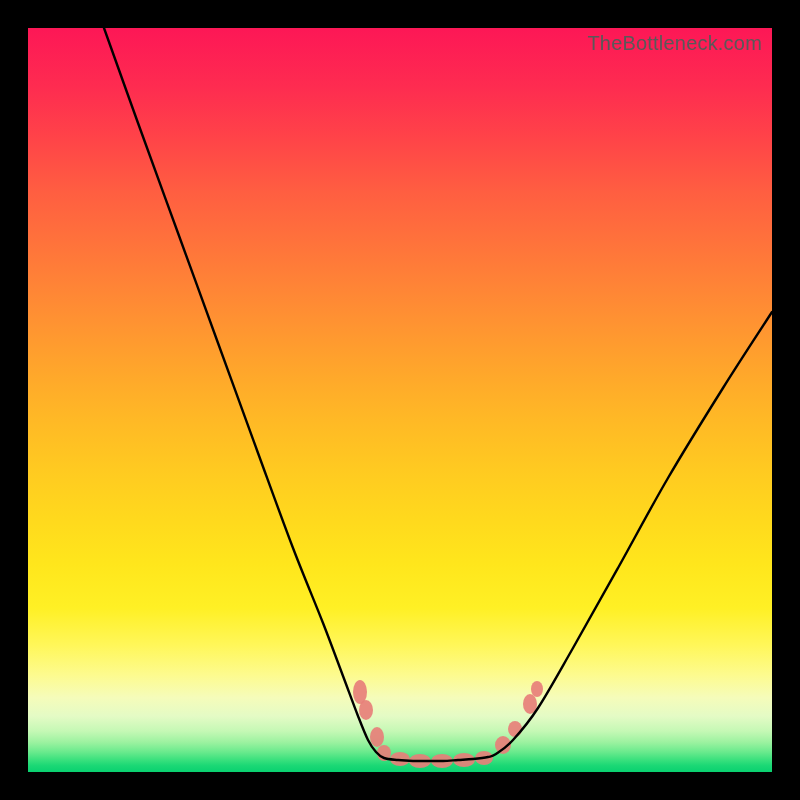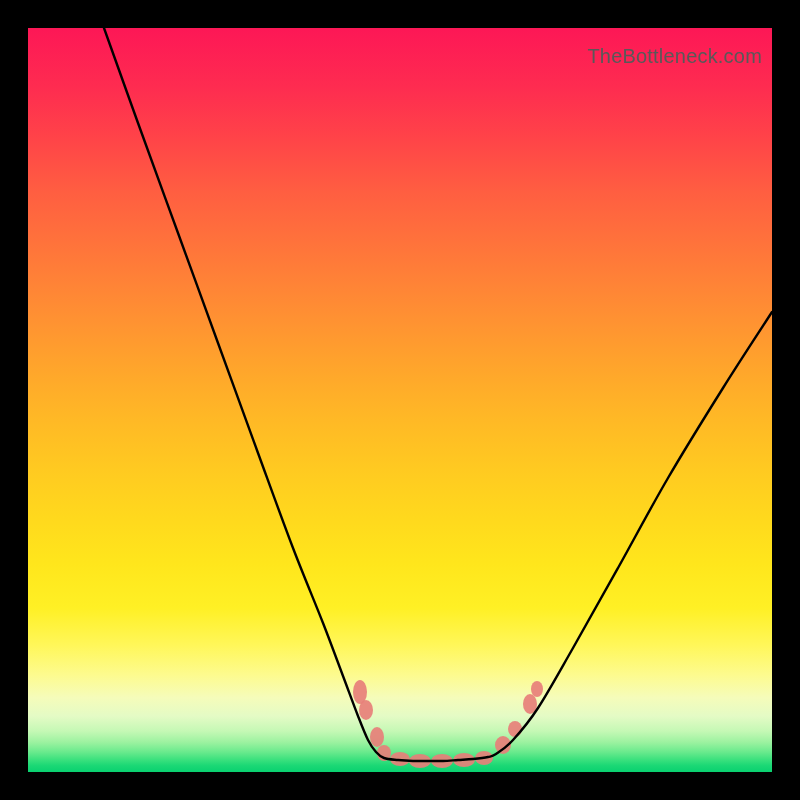--- a/index.html
+++ b/index.html
@@ -61,21 +61,20 @@
     );
   }
   .brand {
     position: absolute;
     top: 4px;
     right: 10px;
     color: #595959;
     font-size: 20px;
     font-weight: 400;
     letter-spacing: 0.2px;
-    margin-top: 13px;
   }
   svg.curves {
     position: absolute;
     left: 0;
     top: 0;
     width: 100%;
     height: 100%;
   }
 </style>
 </head>

